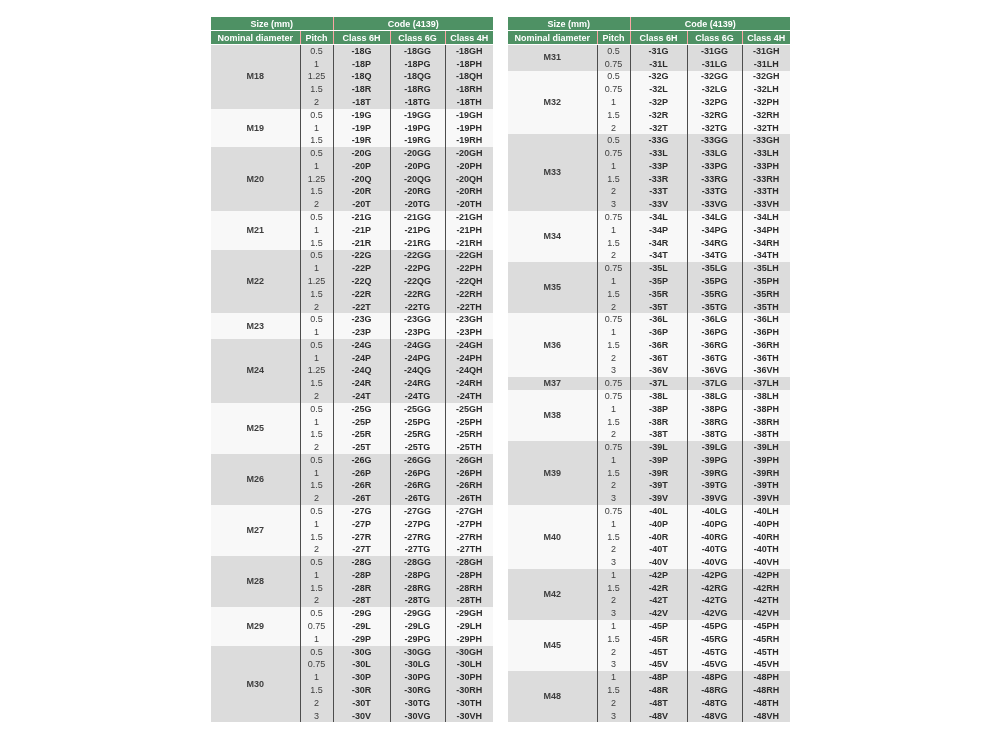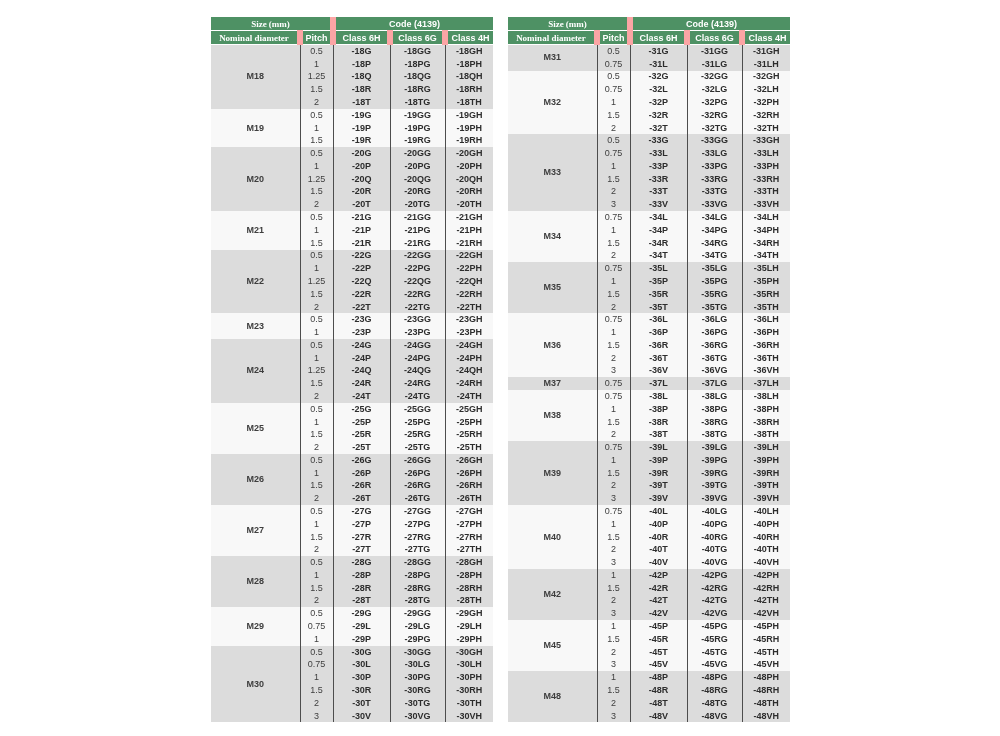--- a/index.html
+++ b/index.html
@@ -19,25 +19,25 @@
 
   .code-table th {
     background: #4e9164;
     color: #ffffff;
     font-size: 9px;
     font-weight: bold;
     height: 13px;
     padding: 0 2px;
     text-align: center;
     border-bottom: 1px solid #ffffff;
-    border-left: 6px solid #fca5a5;
+    border-left: 1px solid #fca5a5;
     white-space: nowrap;
     overflow: hidden;
   }
-  .code-table th:first-child { border-left: none; font-family: Liberation Serif, serif; }
+  .code-table th:first-child { border-left: none; }
 
   .code-table td {
     font-size: 9px;
     height: 12.79px;
     line-height: 1;
     padding: 0;
     text-align: center;
     vertical-align: middle;
     border-left: 1px solid #4d4d4d;
     white-space: nowrap;

